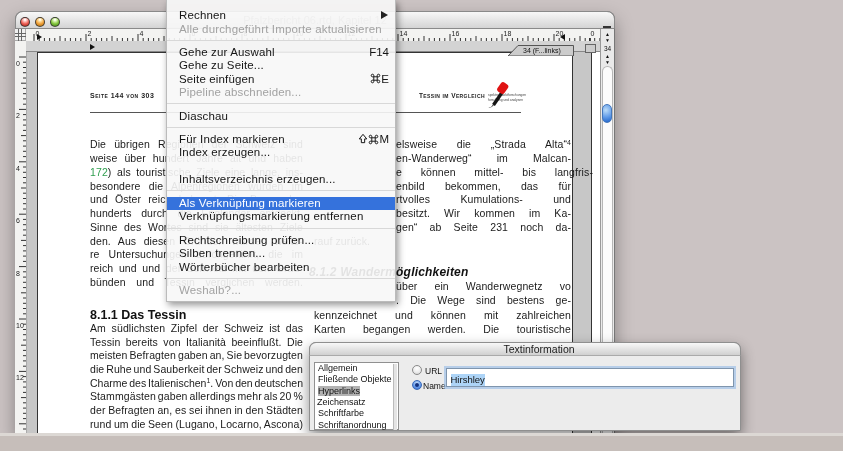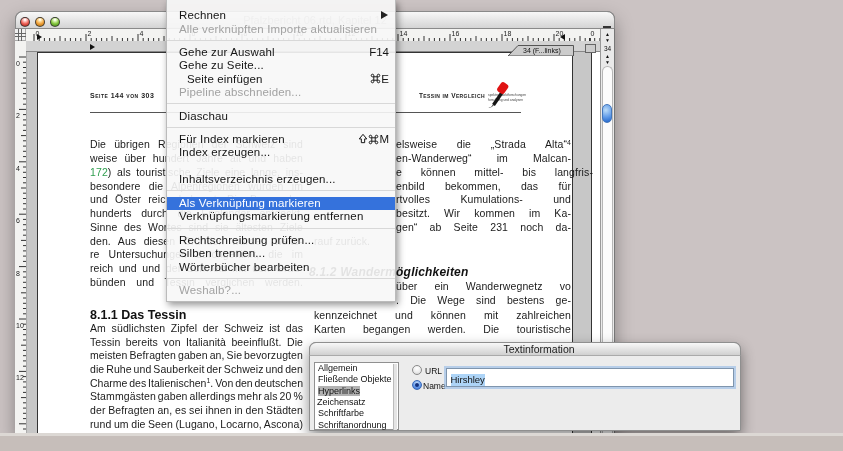--- a/index.html
+++ b/index.html
@@ -104,26 +104,26 @@
       <div style="position:absolute;left:396px;top:278.90px;width:175px;height:14px;line-height:14px;font-size:10.5px;letter-spacing:0.1px;white-space:nowrap;color:#1b1b1b;text-align:justify;text-align-last:justify;word-spacing:-0.20px;">über ein Wanderwegnetz vo</div>
       <div style="position:absolute;left:396px;top:293.20px;width:175px;height:14px;line-height:14px;font-size:10.5px;letter-spacing:0.1px;white-space:nowrap;color:#1b1b1b;text-align:justify;text-align-last:justify;word-spacing:-0.20px;">. Die Wege sind bestens ge-</div>
       <div style="position:absolute;left:314px;top:307.60px;width:257px;height:14px;line-height:14px;font-size:10.5px;letter-spacing:0.1px;white-space:nowrap;color:#1b1b1b;text-align:justify;text-align-last:justify;word-spacing:-0.20px;">kennzeichnet und können mit zahlreichen</div>
       <div style="position:absolute;left:314px;top:322.00px;width:257px;height:14px;line-height:14px;font-size:10.5px;letter-spacing:0.1px;white-space:nowrap;color:#1b1b1b;text-align:justify;text-align-last:justify;word-spacing:-0.20px;">Karten begangen werden. Die touristische</div>
     </div>
 <div style="position:absolute;left:166px;top:0;width:230px;height:302px;background:rgba(247,247,247,0.91);border:1px solid #bbb;border-top:none;box-sizing:border-box;box-shadow:2px 3px 7px rgba(0,0,0,0.42);z-index:10;"></div>
     <div style="position:absolute;left:179px;top:8.9px;height:13.8px;line-height:13.8px;font-size:11.5px;letter-spacing:0.15px;color:#151515;white-space:nowrap;z-index:12;">Rechnen</div>
     <div style="position:absolute;left:381px;top:11.3px;z-index:12;">
       <span style="display:block;width:0;height:0;border-left:7px solid #222;border-top:4.5px solid transparent;border-bottom:4.5px solid transparent;"></span>
     </div>
-    <div style="position:absolute;left:179px;top:22.7px;height:13.8px;line-height:13.8px;font-size:11.5px;letter-spacing:0.15px;color:#a2a2a2;white-space:nowrap;z-index:12;">Alle verknüpften Importe aktualisieren</div>
+    <div style="position:absolute;left:179px;top:22.7px;height:13.8px;line-height:13.8px;font-size:11.5px;letter-spacing:0.15px;color:#a2a2a2;white-space:nowrap;z-index:12;">Alle durchgeführt Importe aktualisieren</div>
     <div style="position:absolute;left:167px;top:39.9px;width:228px;height:1px;background:#d8d8d8;z-index:11;"></div>
     <div style="position:absolute;left:179px;top:46.0px;height:13.8px;line-height:13.8px;font-size:11.5px;letter-spacing:0.15px;color:#151515;white-space:nowrap;z-index:12;">Gehe zur Auswahl</div>
     <div style="position:absolute;right:454px;top:46.0px;height:13.8px;line-height:13.8px;font-size:11.5px;color:#151515;z-index:12;">F14</div>
     <div style="position:absolute;left:179px;top:59.1px;height:13.8px;line-height:13.8px;font-size:11.5px;letter-spacing:0.15px;color:#151515;white-space:nowrap;z-index:12;">Gehe zu Seite...</div>
-    <div style="position:absolute;left:179px;top:72.8px;height:13.8px;line-height:13.8px;font-size:11.5px;letter-spacing:0.15px;color:#151515;white-space:nowrap;z-index:12;margin-left:8px;">Seite einfügen</div>
+    <div style="position:absolute;left:179px;top:72.8px;height:13.8px;line-height:13.8px;font-size:11.5px;letter-spacing:0.15px;color:#151515;white-space:nowrap;z-index:12;">Seite einfügen</div>
     <div style="position:absolute;right:454px;top:72.8px;height:13.8px;line-height:13.8px;font-size:11.5px;color:#151515;z-index:12;"><svg width="11" height="11" viewBox="0 0 16 16" style="vertical-align:-1.5px">
         <path d="M5.5 5.5 L10.5 5.5 L10.5 10.5 L5.5 10.5 Z M5.5 5.5 L3.2 5.5 A1.9 1.9 0 1 1 5.5 3.2 Z M10.5 5.5 L12.8 5.5 A1.9 1.9 0 1 0 10.5 3.2 Z M10.5 10.5 L12.8 10.5 A1.9 1.9 0 1 1 10.5 12.8 Z M5.5 10.5 L3.2 10.5 A1.9 1.9 0 1 0 5.5 12.8 Z" fill="none" stroke="#151515" stroke-width="1.4"></path>
       </svg>E</div>
     <div style="position:absolute;left:179px;top:85.9px;height:13.8px;line-height:13.8px;font-size:11.5px;letter-spacing:0.15px;color:#a2a2a2;white-space:nowrap;z-index:12;">Pipeline abschneiden...</div>
     <div style="position:absolute;left:167px;top:103.1px;width:228px;height:1px;background:#d8d8d8;z-index:11;"></div>
     <div style="position:absolute;left:179px;top:109.9px;height:13.8px;line-height:13.8px;font-size:11.5px;letter-spacing:0.15px;color:#151515;white-space:nowrap;z-index:12;">Diaschau</div>
     <div style="position:absolute;left:167px;top:127.1px;width:228px;height:1px;background:#d8d8d8;z-index:11;"></div>
     <div style="position:absolute;left:179px;top:133.3px;height:13.8px;line-height:13.8px;font-size:11.5px;letter-spacing:0.15px;color:#151515;white-space:nowrap;z-index:12;">Für Index markieren</div>
     <div style="position:absolute;right:454px;top:133.3px;height:13.8px;line-height:13.8px;font-size:11.5px;color:#151515;z-index:12;"><svg width="10" height="11" viewBox="0 0 12 13" style="vertical-align:-1px">
         <path d="M6 1.5 L10.5 7 L8 7 L8 11.5 L4 11.5 L4 7 L1.5 7 Z" fill="none" stroke="#151515" stroke-width="1.2"></path>

